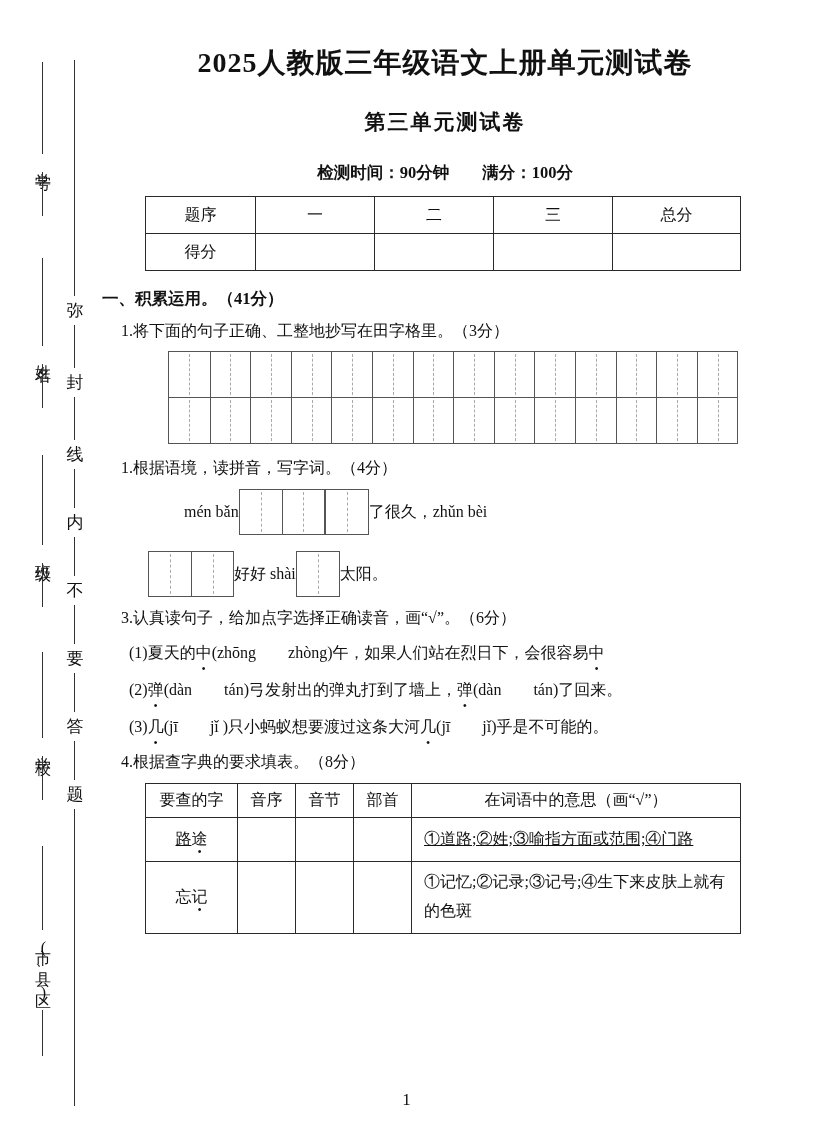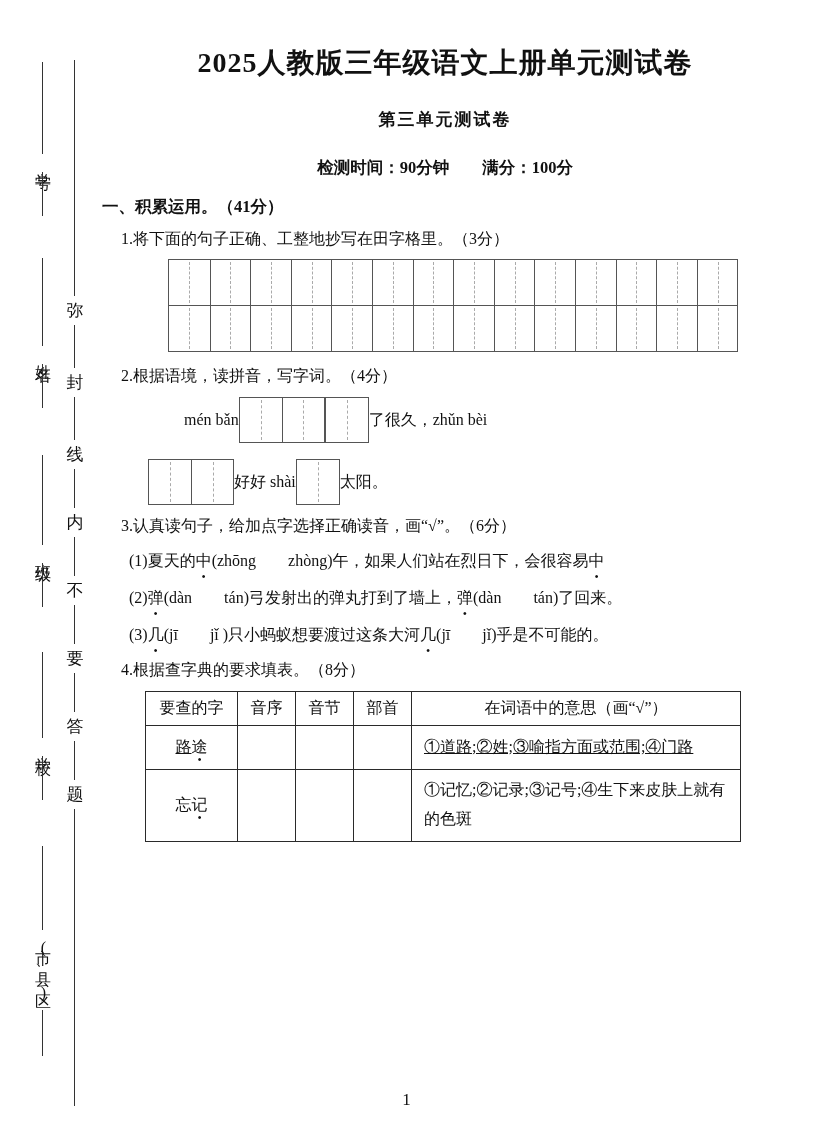--- a/index.html
+++ b/index.html
@@ -9,21 +9,21 @@
   
   .seal-rule { position:absolute; left:74px; top:60px; height:1046px; width:0; border-left:1.5px solid #333; }
   .seal-char { position:absolute; left:62px; width:26px; text-align:center; background:#fff; font-size:17px; padding:3px 0; }
   .seal-field { position:absolute; left:32px; display:flex; flex-direction:column; align-items:center; }
   .sline { width:0; border-left:1.5px solid #333; }
   .slabel { writing-mode:vertical-rl; text-orientation:upright; font-size:16px; letter-spacing:3px; margin:6px 0; }
 
   
   .content { position:absolute; left:100px; top:0; width:690px; }
   .title { padding-top:44px; text-align:center; font-size:28px; font-weight:bold; letter-spacing:1px; }
-  .subtitle { margin-top:26px; text-align:center; font-size:17px; font-weight:bold; letter-spacing:2px; }
+  .subtitle { margin-top:26px; text-align:center; font-size:21px; font-weight:bold; letter-spacing:2px; }
   .exam-info { margin-top:26px; text-align:center; font-size:16.5px; font-weight:bold; }
 
   table { border-collapse:collapse; }
   .score-table { margin:12px 0 0 45px; }
   .score-table td { border:1.5px solid #2a2a2a; height:37px; text-align:center; font-size:16px; }
 
   .sec-heading { margin-top:17px; margin-left:2px; font-size:16.5px; font-weight:bold; }
   .q-prompt { margin-top:11px; margin-left:21px; font-size:16px; }
   .q1-sentence { margin-top:11px; margin-left:84px; font-size:15.5px; letter-spacing:1px; }
 
@@ -97,20 +97,45 @@
   <div class="seal-char" style="top:644px">要</div>
   <div class="seal-char" style="top:712px">答</div>
   <div class="seal-char" style="top:780px">题</div>
 
   <div class="content">
 
     <div class="title">2025人教版三年级语文上册单元测试卷</div>
     <div class="subtitle">第三单元测试卷</div>
     <div class="exam-info">检测时间：90分钟　　满分：100分</div>
 
+    <table class="score-table">
+      <colgroup>
+          <col style="width:110px">
+          <col style="width:119px">
+          <col style="width:119px">
+          <col style="width:119px">
+          <col style="width:128px">
+        </colgroup>
+      <tbody>
+          <tr>
+        <td>题序</td>
+        <td>一</td>
+        <td>二</td>
+        <td>三</td>
+        <td>总分</td>
+      </tr>
+      <tr>
+        <td>得分</td>
+        <td></td>
+        <td></td>
+        <td></td>
+        <td></td>
+      </tr>
+    </tbody>
+      </table>
 
     <div class="sec-heading">一、积累运用。（41分）</div>
 
     <div class="q-prompt">1.将下面的句子正确、工整地抄写在田字格里。（3分）</div>
 
     <div class="tian-grid">
       <div class="trow">
         <div class="tcell"></div>
           <div class="tcell"></div>
           <div class="tcell"></div>
@@ -137,21 +162,21 @@
           <div class="tcell"></div>
           <div class="tcell"></div>
           <div class="tcell"></div>
           <div class="tcell"></div>
           <div class="tcell"></div>
           <div class="tcell"></div>
           <div class="tcell"></div>
       </div>
     </div>
 
-    <div class="q-prompt">2.根据语境，读拼音，写字词。（4分）</div>
+    <div class="q-prompt">1.根据语境，读拼音，写字词。（4分）</div>
 
     <div class="q2-line q2l1">
       <span>mén bǎn</span>
       <span class="pbox">
           <span class="pcell"></span>
           <span class="pcell"></span>
         </span>
       <span class="pbox">
           <span class="pcell"></span>
         </span>

